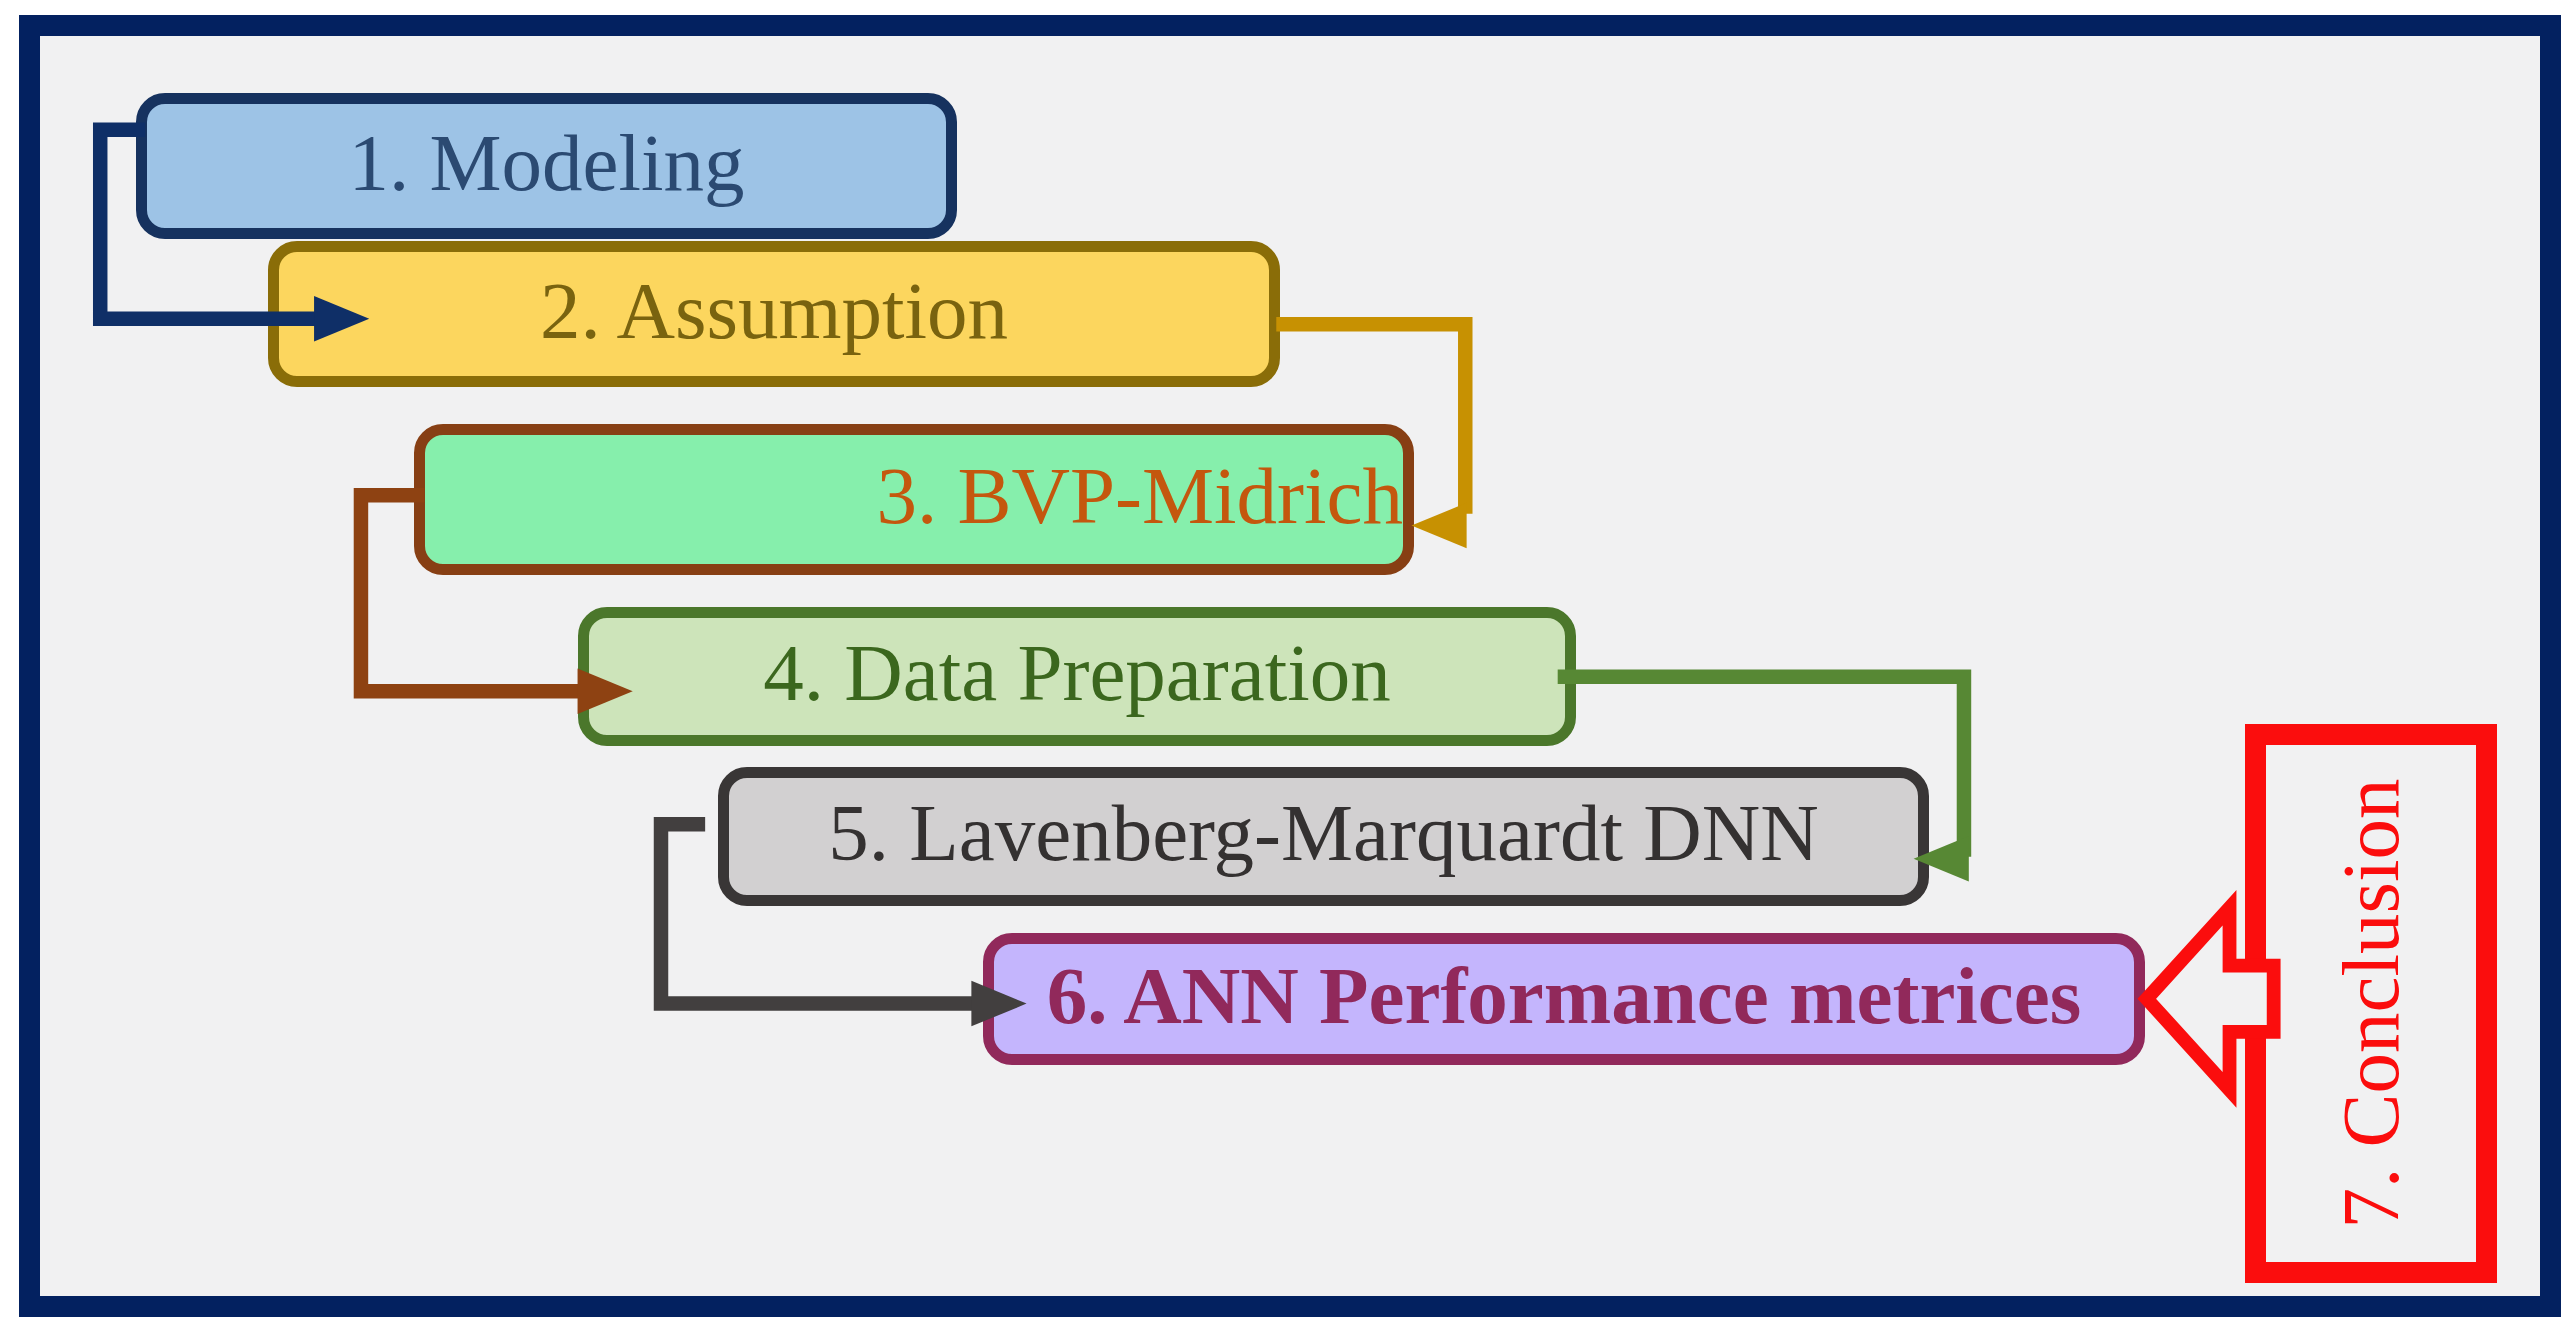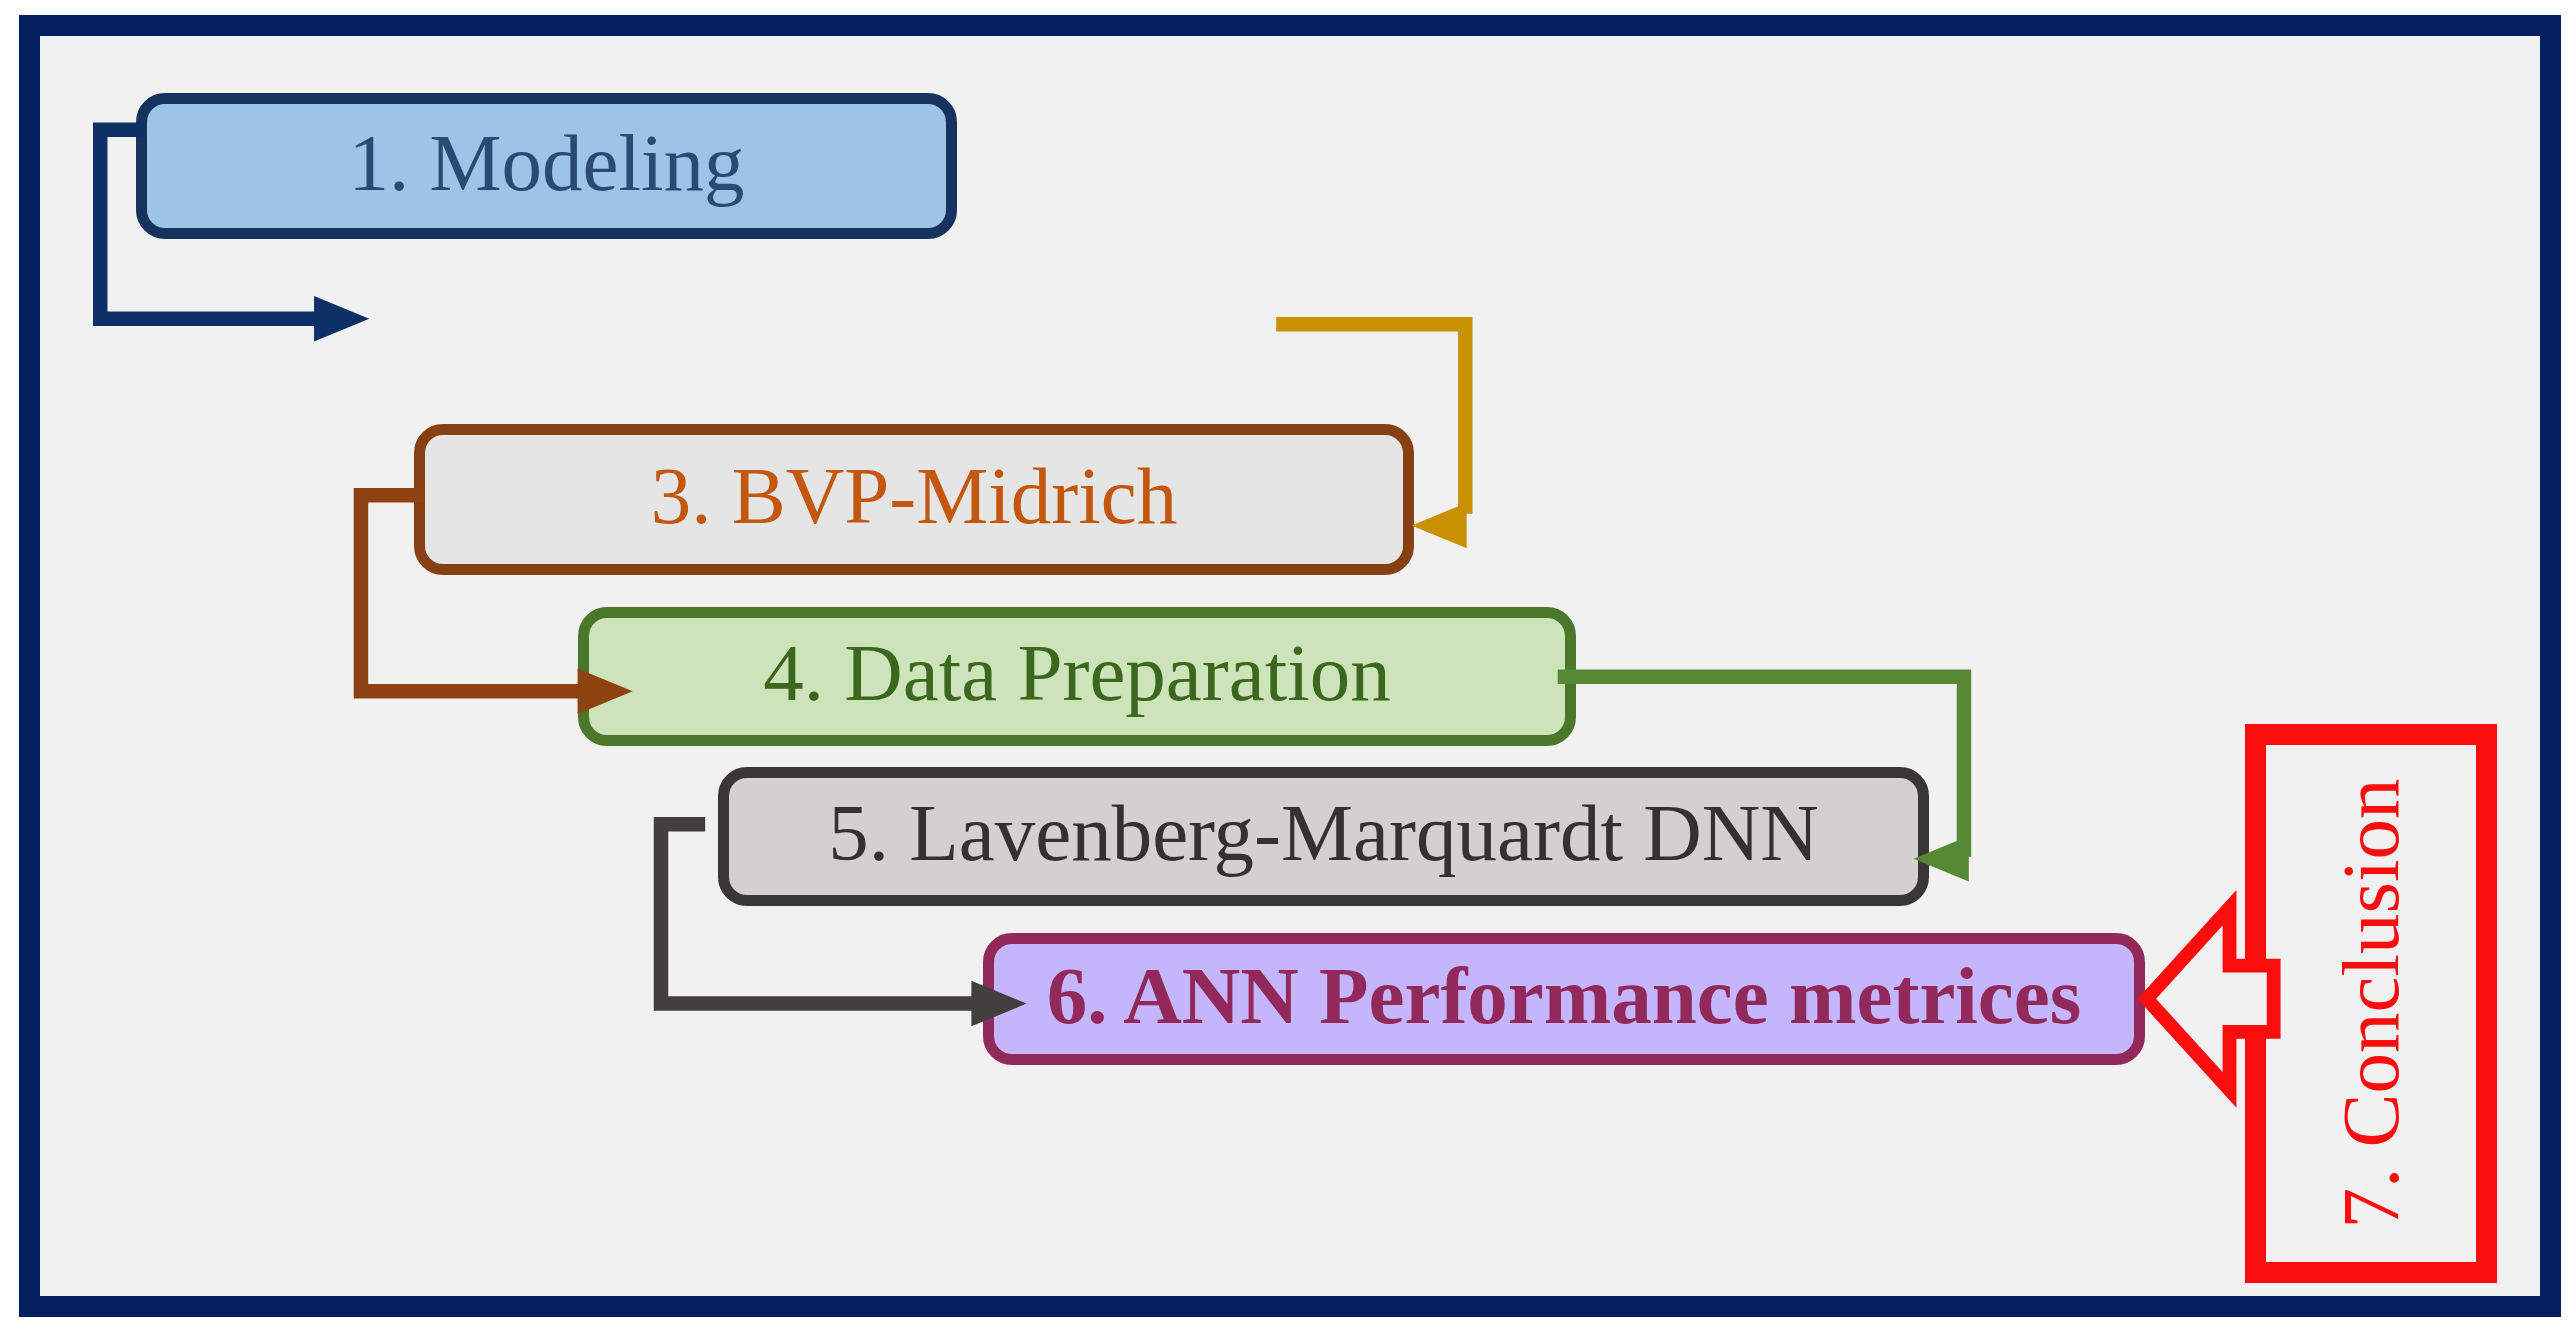--- a/index.html
+++ b/index.html
@@ -69,22 +69,25 @@
 <body>
 
 <div class="canvas" style="background: rgb(255, 255, 255);">
 
   <div class="frame" style="border-color: rgb(3, 33, 96); background: rgb(241, 241, 242);"></div>
 
   <div class="box b1" style="background: rgb(157, 195, 230); border-color: rgb(22, 50, 95); color: rgb(43, 74, 114); margin-top: 36px;">
     <span class="box-label">1. Modeling</span>
   </div>
 
+  <div class="box b2" style="background: rgb(252, 214, 94); border-color: rgb(138, 109, 8); color: rgb(121, 99, 15);">
+    <span class="box-label">2. Assumption</span>
+  </div>
 
-  <div class="box b3" style="background: #e5e5e5; border-color: rgb(135, 63, 20); color: rgb(196, 87, 14);">
+  <div class="box b3" style="background: #86efac; border-color: rgb(135, 63, 20); color: rgb(196, 87, 14); justify-content: flex-end;">
     <span class="box-label">3. BVP-Midrich</span>
   </div>
 
   <div class="box b4" style="background: rgb(205, 228, 186); border-color: rgb(75, 119, 43); color: rgb(59, 103, 30); margin-left: 16px;">
     <span class="box-label">4. Data Preparation</span>
   </div>
 
   <div class="box b5" style="background: rgb(210, 208, 209); border-color: rgb(57, 54, 54); color: rgb(52, 49, 49); margin-left: 16px;">
     <span class="box-label">5. Lavenberg-Marquardt DNN</span>
   </div>

